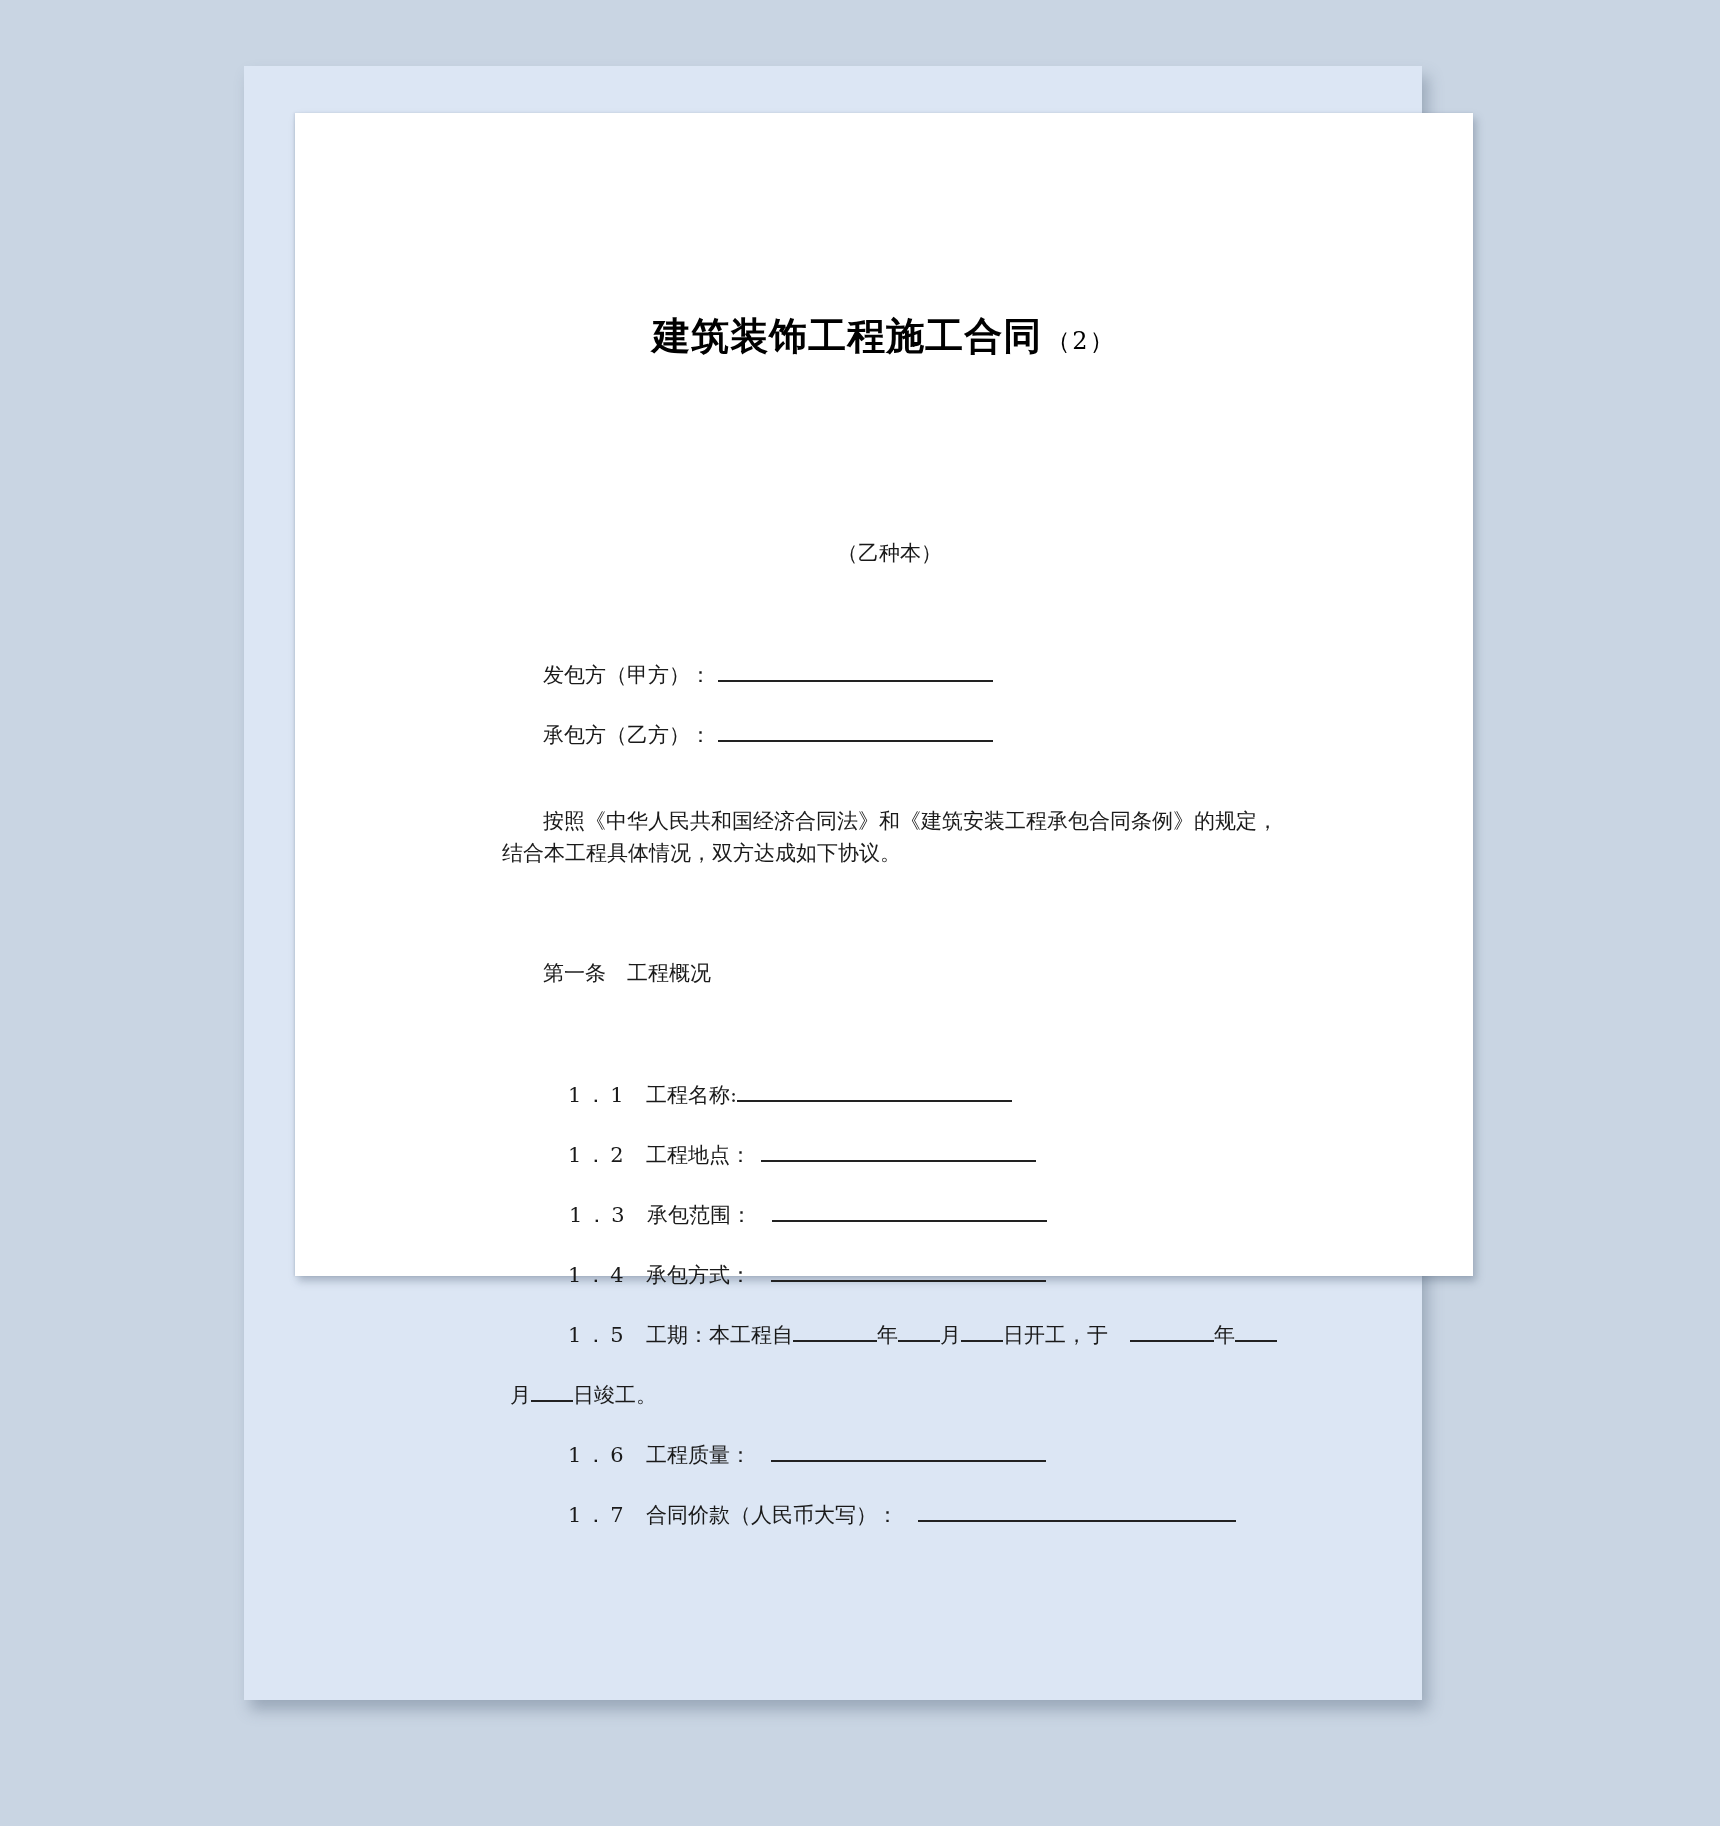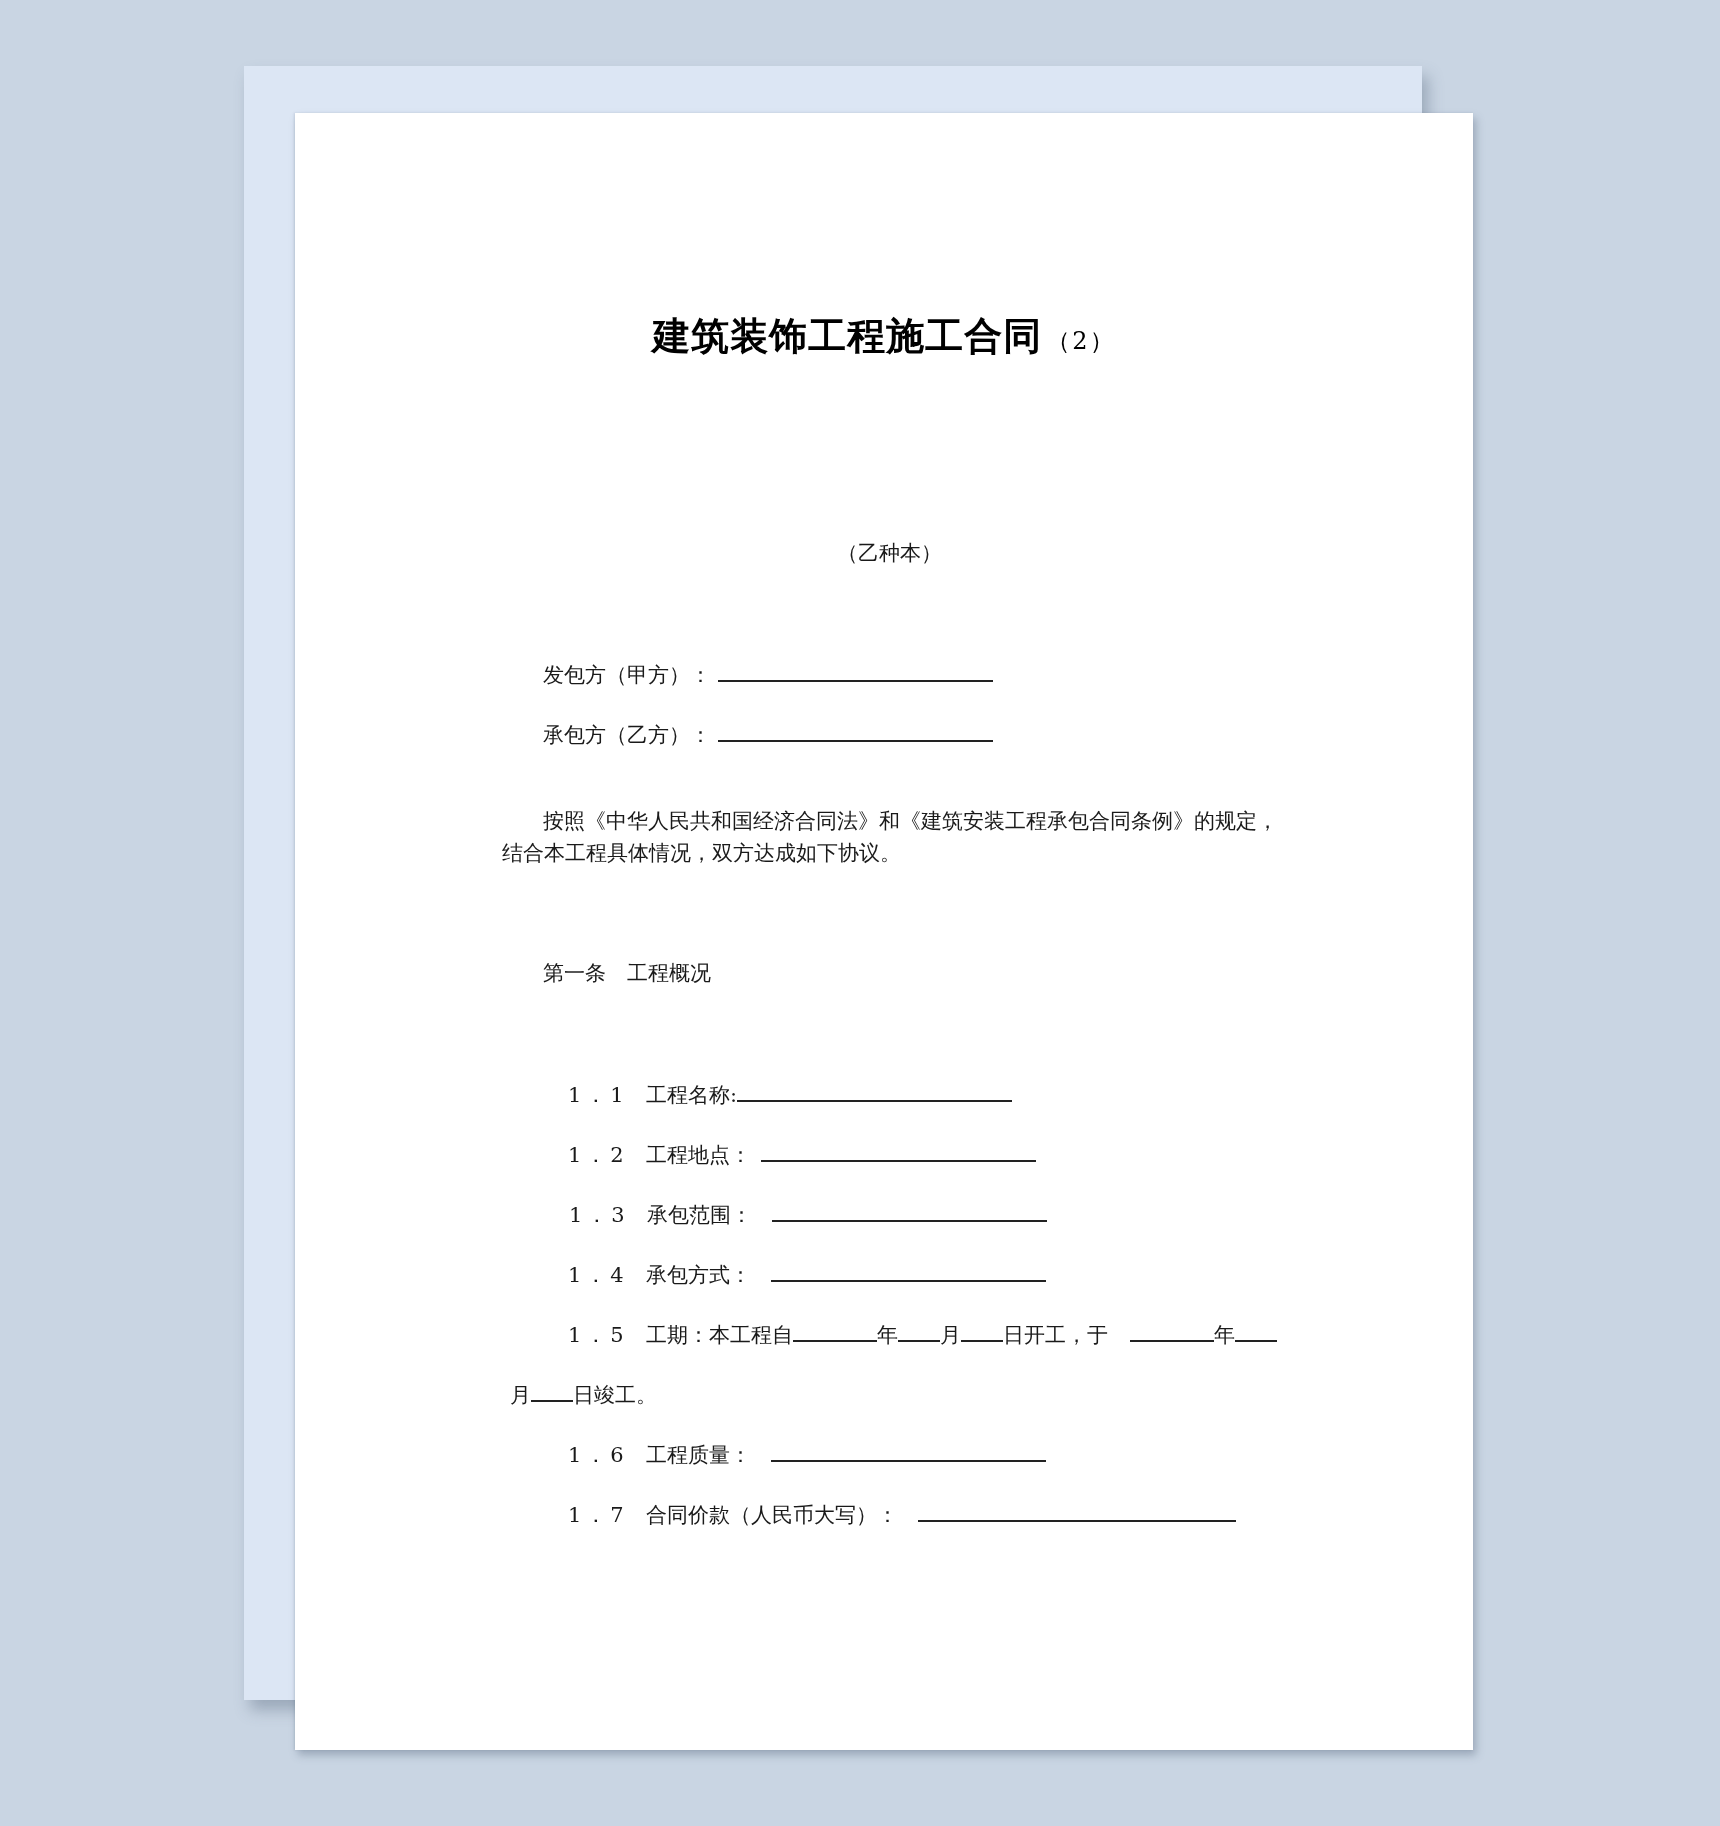--- a/index.html
+++ b/index.html
@@ -14,21 +14,21 @@
   .back-page {
     position: absolute;
     left: 244px; top: 66px;
     width: 1178px; height: 1634px;
     background: #dce6f4;
     box-shadow: 6px 10px 14px rgba(70, 85, 110, 0.35);
   }
   .front-page {
     position: absolute;
     left: 295px; top: 113px;
-    width: 1178px; height: 1637px;
+    width: 1178px; height: 1163px;
     background: #ffffff;
     box-shadow: 3px 5px 8px rgba(70, 85, 110, 0.35), -1px 0 2px rgba(70,85,110,0.15);
   }
   .title {
     position: absolute;
     left: 0; right: 0;
     top: 198px;
     text-align: center;
     font-family: "DejaVu Sans", "Liberation Sans", sans-serif;
     font-weight: bold;

